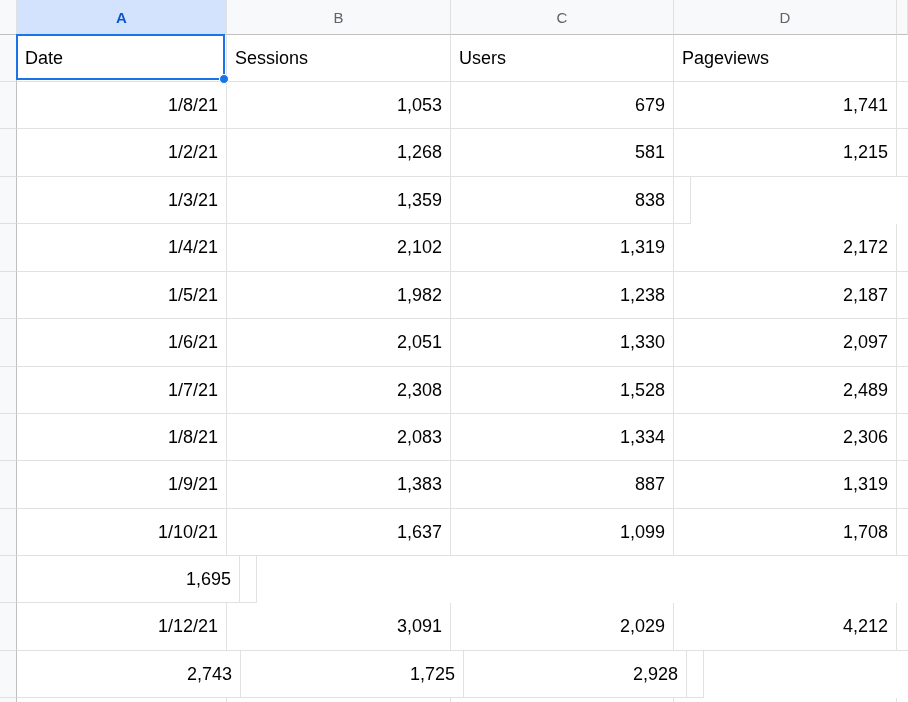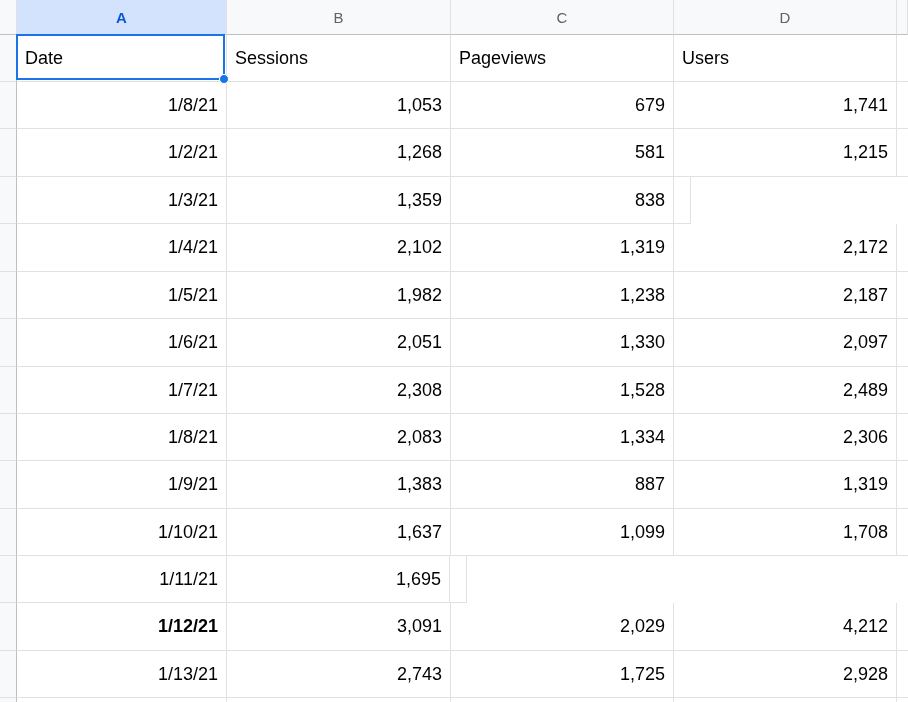--- a/index.html
+++ b/index.html
@@ -143,22 +143,22 @@
       <div class="row-header" style="height: 47px;"></div>
       <div class="row-header" style="height: 48px;"></div>
       <div class="row-header" style="height: 47px;"></div>
       <div class="row-header" style="height: 7px;"></div>
     </div>
 
   <div class="grid" id="grid">
       <div class="row" style="height: 47px;">
         <div class="cell text" style="width: 210px;">Date</div>
         <div class="cell text" style="width: 224px;">Sessions</div>
+        <div class="cell text" style="width: 223px;">Users</div>
         <div class="cell text" style="width: 223px;">Pageviews</div>
-        <div class="cell text" style="width: 223px;">Users</div>
         <div class="cell text" style="width: 11px;"></div>
       </div>
       <div class="row" style="height: 47px;">
         <div class="cell number" style="width: 210px;">1/8/21</div>
         <div class="cell number" style="width: 224px;">1,053</div>
         <div class="cell number" style="width: 223px;">679</div>
         <div class="cell number" style="width: 223px;">1,741</div>
         <div class="cell text" style="width: 11px;"></div>
       </div>
       <div class="row" style="height: 48px;">
@@ -217,33 +217,31 @@
         <div class="cell text" style="width: 11px;"></div>
       </div>
       <div class="row" style="height: 47px;">
         <div class="cell number" style="width: 210px;">1/10/21</div>
         <div class="cell number" style="width: 224px;">1,637</div>
         <div class="cell number" style="width: 223px;">1,099</div>
         <div class="cell number" style="width: 223px;">1,708</div>
         <div class="cell text" style="width: 11px;"></div>
       </div>
       <div class="row" style="height: 47px;">
-        <div class="cell number" style="width: 210px;">1/11/21</div>
         <div class="cell number" style="width: 223px;">1,695</div>
         <div class="cell text" style="width: 11px;"></div>
       </div>
       <div class="row" style="height: 48px;">
-        <div class="cell number" style="width: 210px; font-weight: bold;">1/12/21</div>
+        <div class="cell number" style="width: 210px;">1/12/21</div>
         <div class="cell number" style="width: 224px;">3,091</div>
         <div class="cell number" style="width: 223px;">2,029</div>
         <div class="cell number" style="width: 223px;">4,212</div>
         <div class="cell text" style="width: 11px;"></div>
       </div>
       <div class="row" style="height: 47px;">
-        <div class="cell number" style="width: 210px;">1/13/21</div>
         <div class="cell number" style="width: 224px;">2,743</div>
         <div class="cell number" style="width: 223px;">1,725</div>
         <div class="cell number" style="width: 223px;">2,928</div>
         <div class="cell text" style="width: 11px;"></div>
       </div>
       <div class="row" style="height: 7px;">
         <div class="cell text" style="width: 210px;"></div>
         <div class="cell text" style="width: 224px;"></div>
         <div class="cell text" style="width: 223px;"></div>
         <div class="cell text" style="width: 223px;"></div>

